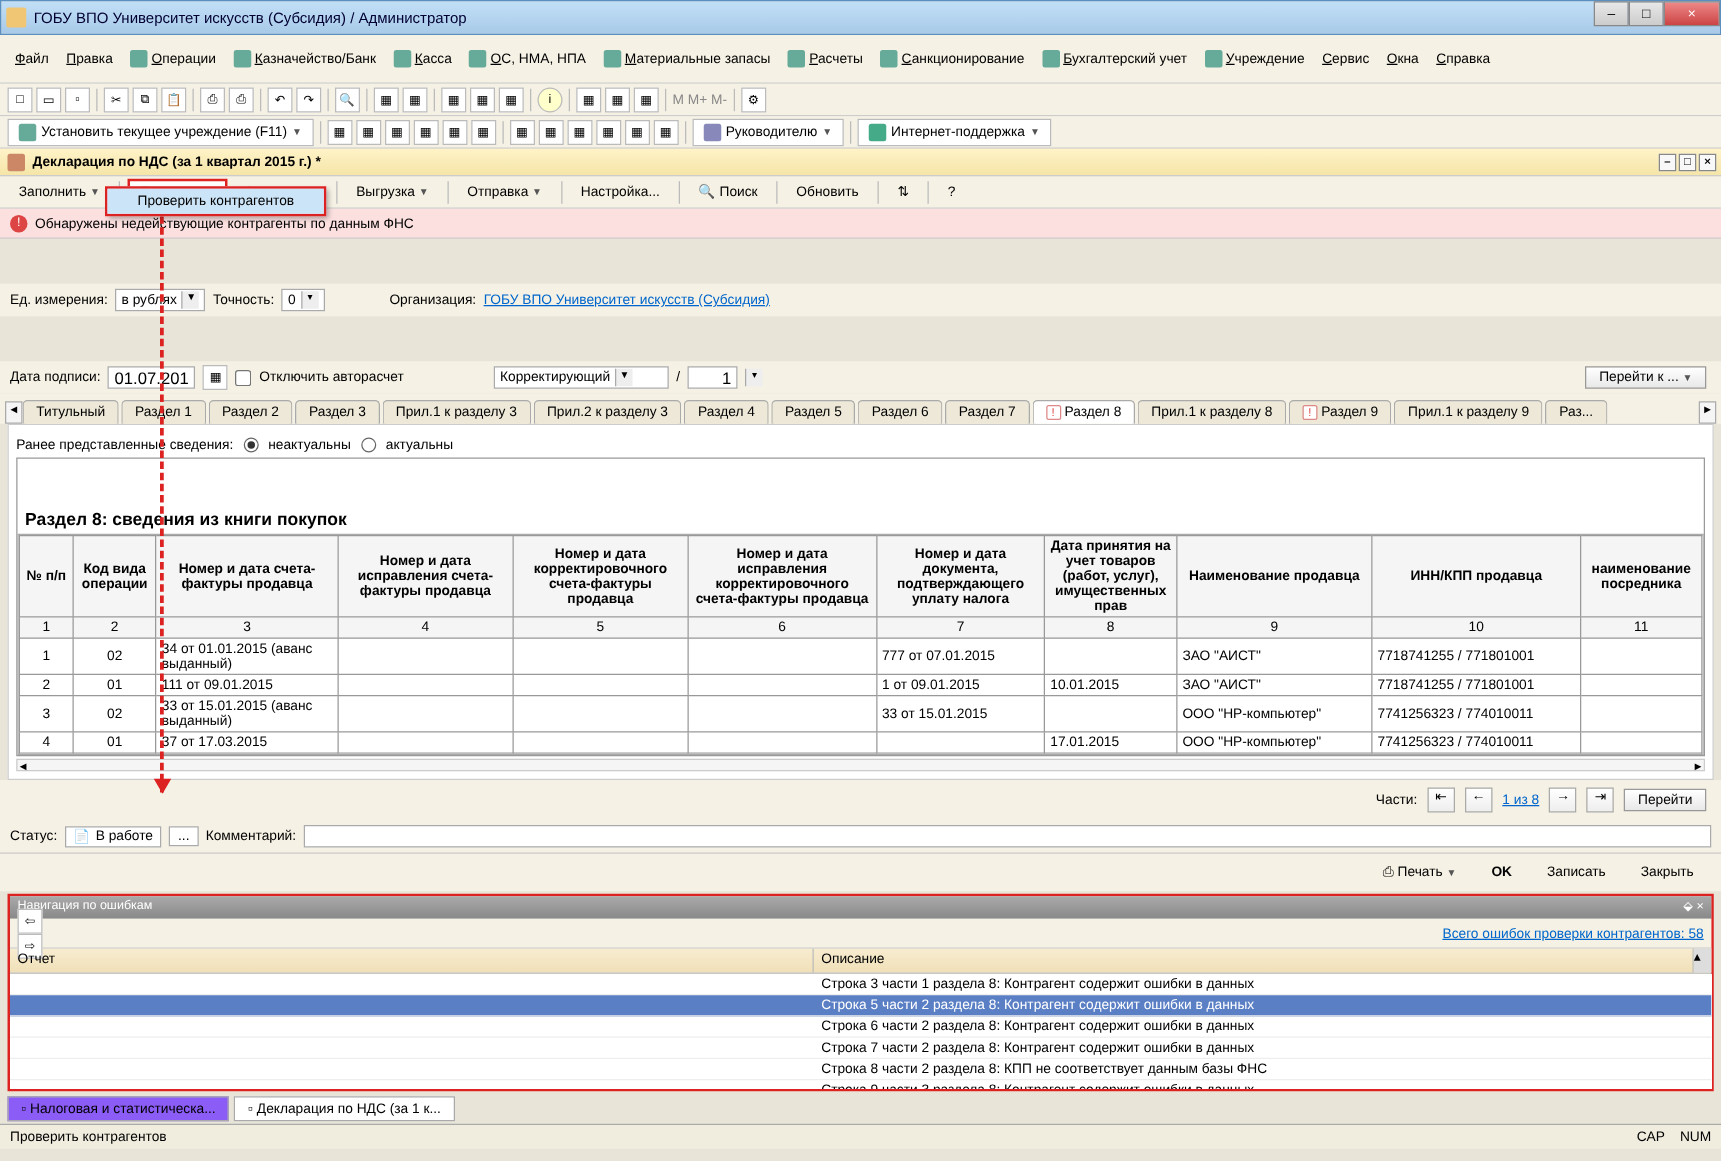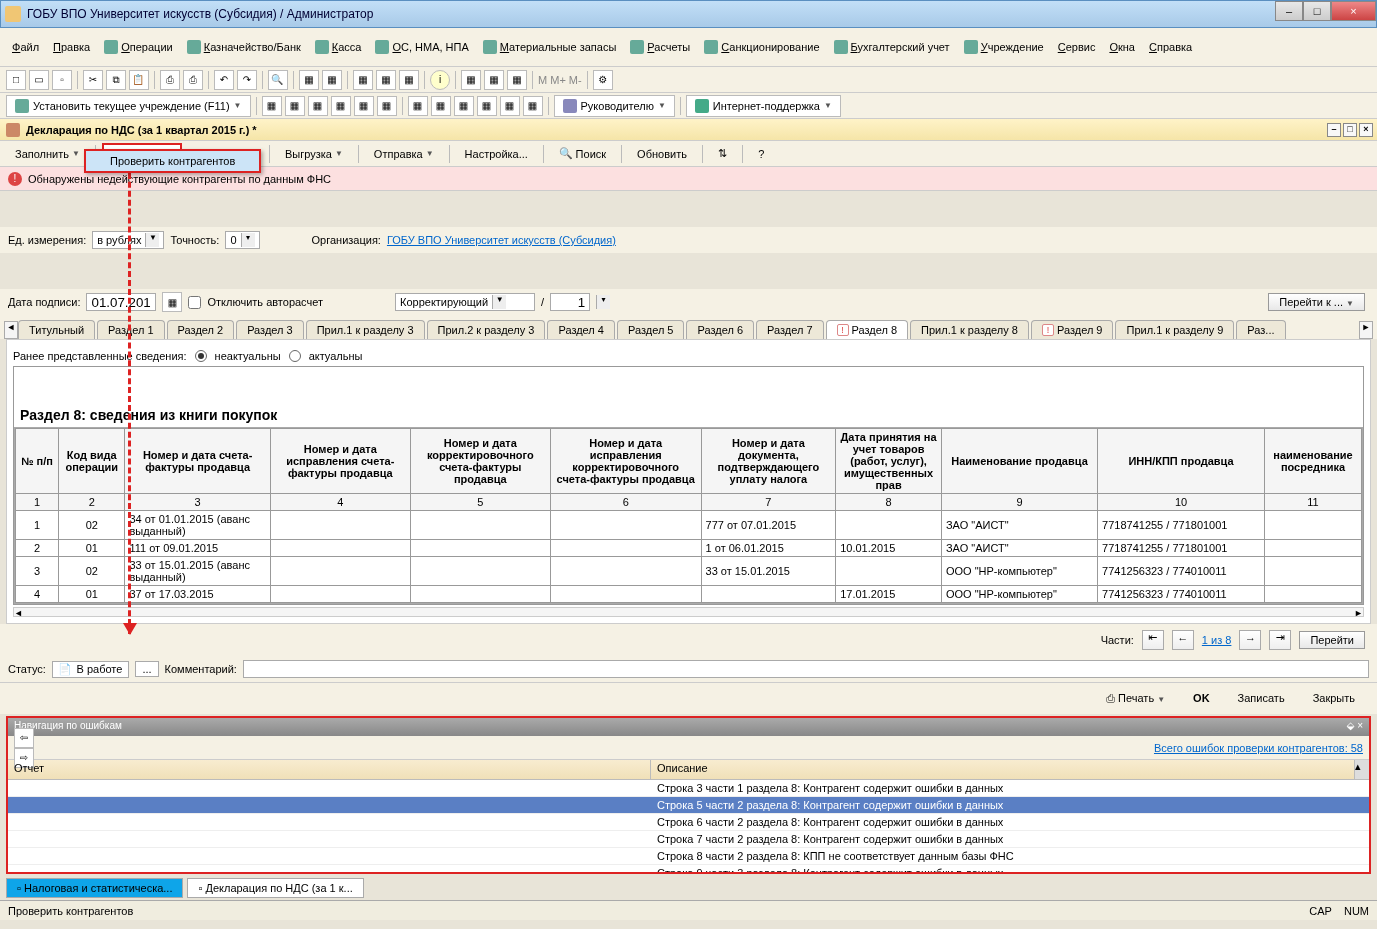--- a/index.html
+++ b/index.html
@@ -95,21 +95,21 @@
 .error-list-header { height: 20px; background: linear-gradient(#f8ecd0,#f0e0b8); display: flex; border-bottom: 1px solid #bbb; }
 .error-col-h { border-right: 1px solid #bbb; padding: 2px 6px; }
 .error-rows { height: 92px; overflow-y: auto; background: #fff; }
 .error-row { padding: 2px 0; display: flex; border-bottom: 1px solid #eee; }
 .error-row.selected { background: #5a7fc4; color: #fff; }
 .error-col1 { width: 643px; padding-left: 6px; }
 .error-col2 { padding-left: 6px; }
 
 
 .bottom-tabs { display: flex; background: #e8e4d8; padding: 2px 6px; gap: 4px; }
-.bottom-tab { padding: 3px 10px; border: 1px solid #aaa; background: #0ea5e9; cursor: pointer; font-size: 11px; max-width: 180px; overflow: hidden; text-overflow: ellipsis; white-space: nowrap; }
+.bottom-tab { padding: 3px 10px; border: 1px solid #aaa; background: #8b5cf6; cursor: pointer; font-size: 11px; max-width: 180px; overflow: hidden; text-overflow: ellipsis; white-space: nowrap; }
 .bottom-tab.active { background: #fff; }
 
 
 .statusbar { height: 20px; background: #f0eddf; border-top: 1px solid #aaa; display: flex; align-items: center; padding: 0 8px; justify-content: space-between; }
 .status-right { display: flex; gap: 12px; }
 
 
 .arrow { position: absolute; left: 128px; top: 164px; width: 3px; height: 470px; border-left: 3px dashed #d22; z-index: 50; }
 .arrow::after { content: ''; position: absolute; bottom: -8px; left: -8px; border: 7px solid transparent; border-top: 12px solid #d22; }
 
@@ -452,21 +452,21 @@
               <td>7718741255 / 771801001</td>
               <td></td>
             </tr>
             <tr>
               <td class="center">2</td>
               <td class="center">01</td>
               <td>111 от 09.01.2015</td>
               <td></td>
               <td></td>
               <td></td>
-              <td>1 от 06.01.2015</td>
+              <td>1 от 09.01.2015</td>
               <td>10.01.2015</td>
               <td>ЗАО "АИСТ"</td>
               <td>7718741255 / 771801001</td>
               <td></td>
             </tr>
             <tr>
               <td class="center">3</td>
               <td class="center">02</td>
               <td>33 от 15.01.2015 (аванс выданный)</td>
               <td></td>

